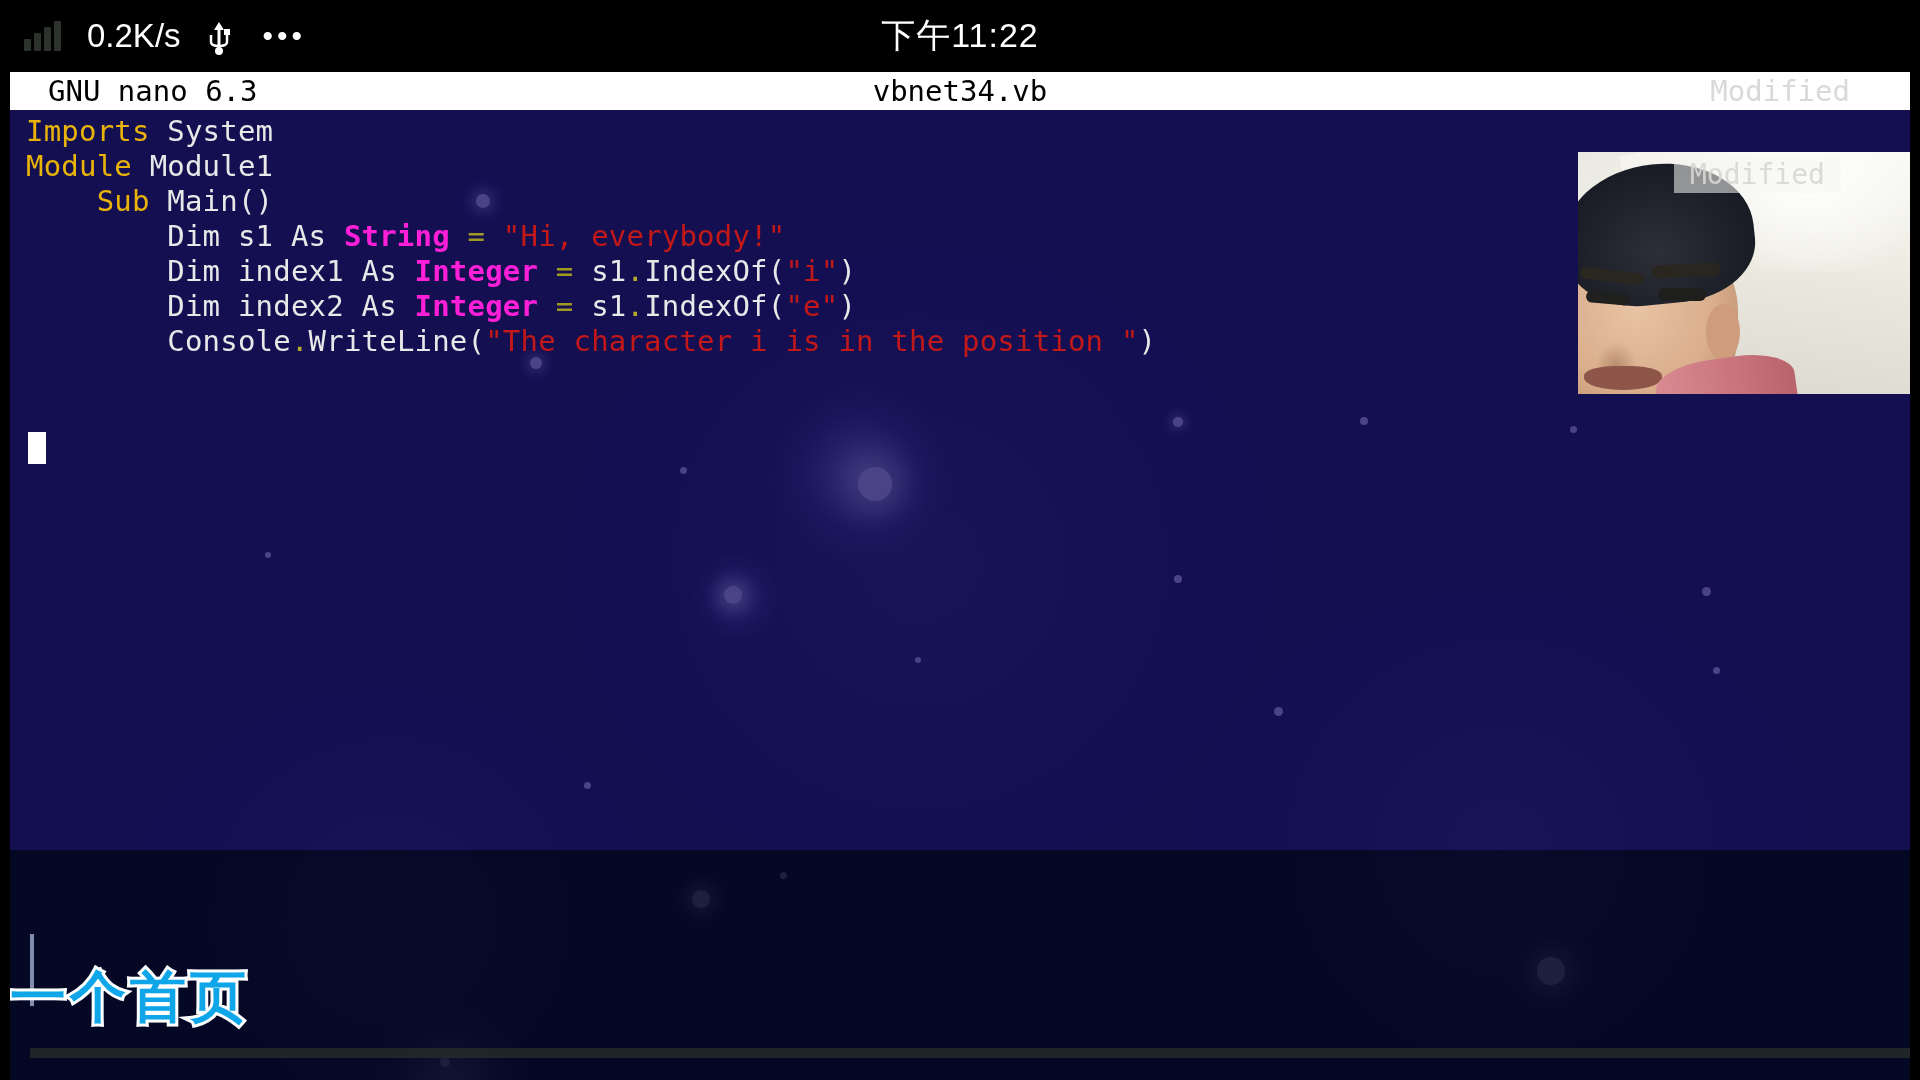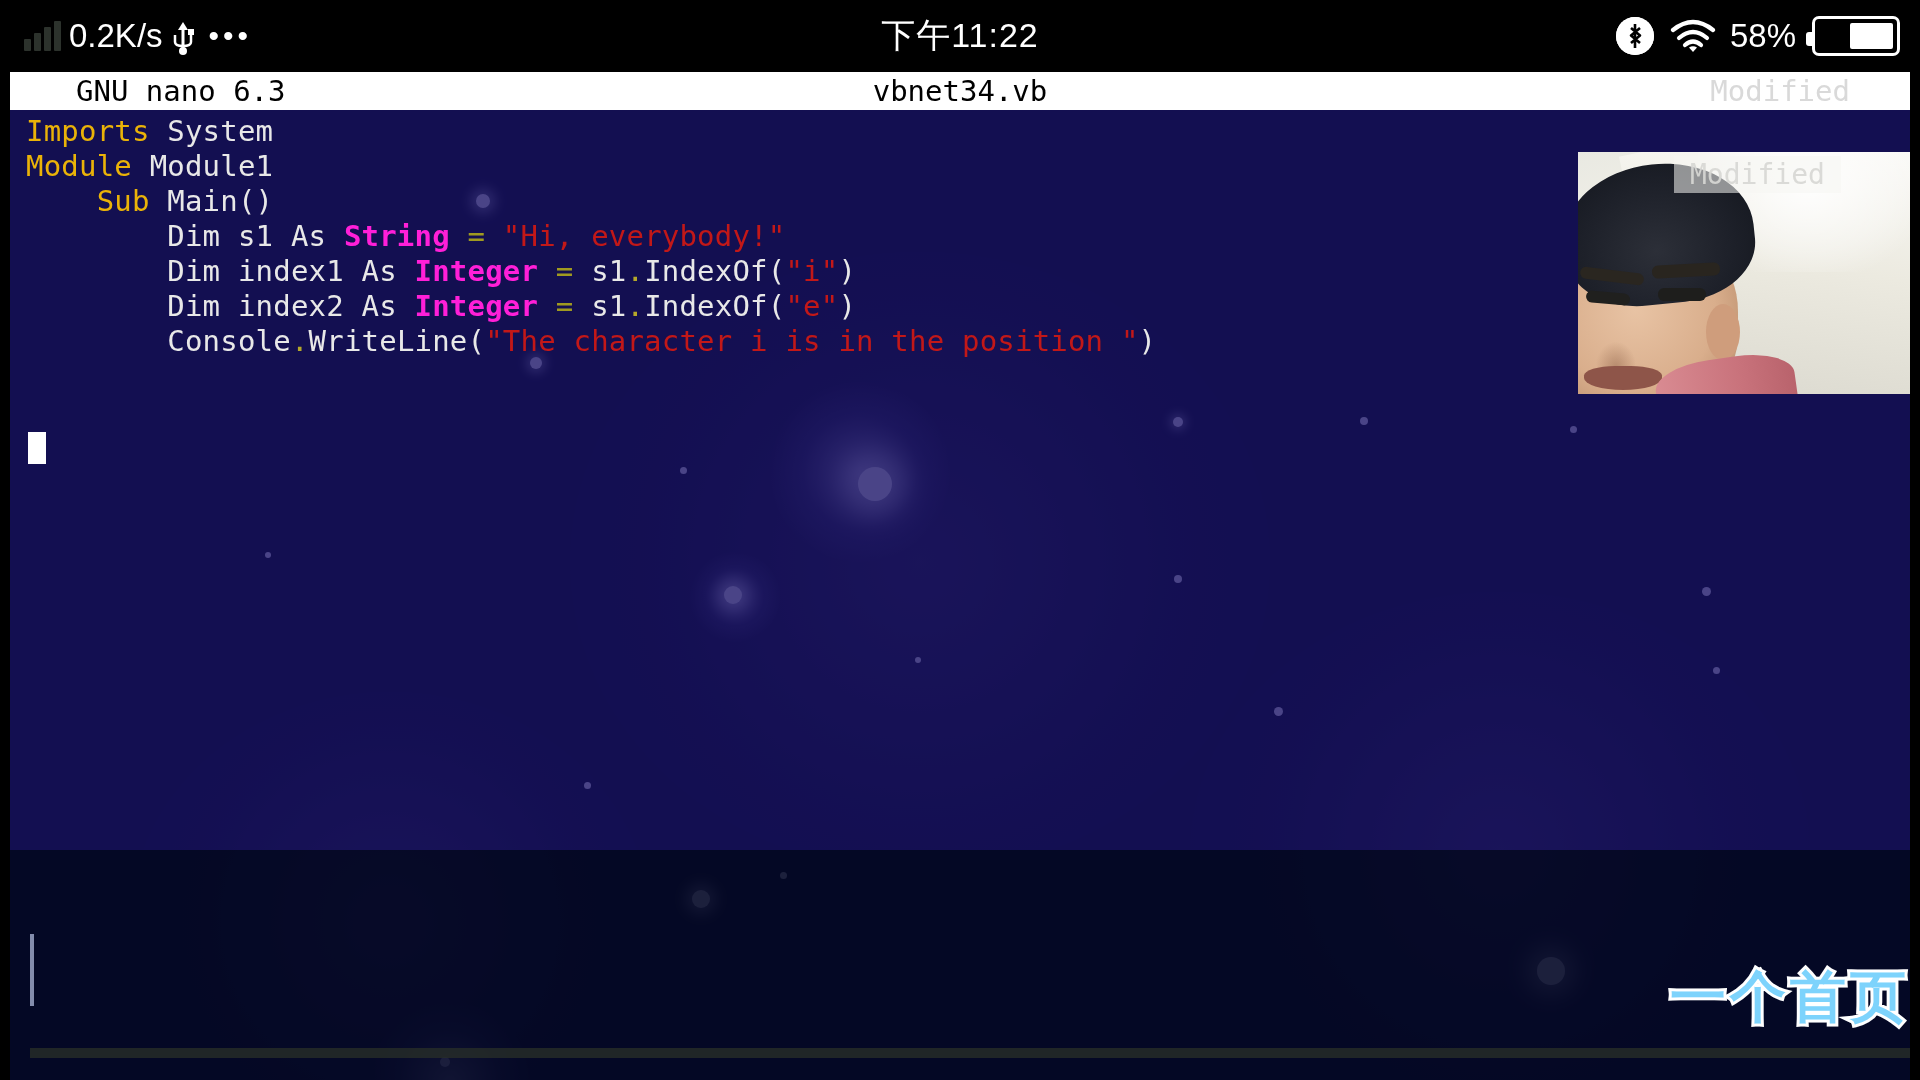--- a/index.html
+++ b/index.html
@@ -11,21 +11,21 @@
   }
   #screen { position:relative; width:1920px; height:1080px; background:#000; }
 
   
   .statusbar {
     position:absolute; left:0; top:0; width:1920px; height:72px;
     background:#000; color:#fff;
     display:flex; align-items:center;
     font-family:"Liberation Sans", sans-serif;
   }
-  .sb-left { display:flex; align-items:center; gap:8px; padding-left:24px; }
+  .sb-left { display:flex; align-items:center; gap:26px; padding-left:24px; }
   .signal { display:flex; align-items:flex-end; gap:3px; height:30px; }
   .signal i { display:block; width:7px; background:#2c322c; border-radius:1px; }
   .signal i:nth-child(1){height:12px;}
   .signal i:nth-child(2){height:18px;}
   .signal i:nth-child(3){height:24px;}
   .signal i:nth-child(4){height:30px;}
   .net-speed { font-size:33px; letter-spacing:0px; color:#fff; }
   .usb-icon { width:24px; height:36px; position:relative; }
   .dots { letter-spacing:4px; font-size:30px; line-height:1; color:#fff; margin-left:6px;}
   .sb-center {
@@ -75,21 +75,21 @@
   
   .pane-top {
     position:absolute; left:0; top:0; width:100%; height:778px;
     background:rgba(22,16,92,0.72);
   }
   .nano-titlebar {
     position:absolute; left:0; top:0; width:100%; height:38px;
     background:#ffffff; color:#000;
     font-size:29px; line-height:38px; white-space:pre;
   }
-  .nano-version { position:absolute; left:38px; top:0;margin-left:28px; }
+  .nano-version { position:absolute; left:38px; top:0; }
   .nano-file { position:absolute; left:50%; transform:translateX(-50%); top:0;text-align:right; }
   .nano-modified { position:absolute; right:60px; top:0; color:#d9d9d9; }
 
   .code {
     position:absolute; left:16px; top:42px; right:0;
     font-size:29px; line-height:35px; white-space:pre;
     color:#e8e8e8; letter-spacing:0.2px;
   }
   .code .kw   { color:#eab308; }
   .code .type { color:#ff1fd8; font-weight:bold; }
@@ -108,24 +108,24 @@
   .caret-line {
     position:absolute; left:20px; top:84px; width:4px; height:72px;
     background:#9aa3c4; opacity:0.85;
   }
   .bottom-bar {
     position:absolute; left:20px; right:0; bottom:22px; height:10px;
     background:#2a3028; opacity:0.75;
   }
   .subtitle {
     position:absolute; left:0; right:0; top:888px;
-    text-align:right;
+    text-align:left;
     font-family:Liberation Serif, serif;
     font-size:56px; font-weight:bold; letter-spacing:4px;
-    color:#7dd3fc;
+    color:#0ea5e9;
     -webkit-text-stroke:6px #ffffff;
     paint-order:stroke fill;
     z-index:8;
   }
 
   
   .webcam {
     position:absolute; right:0px; top:80px; width:332px; height:242px;
     overflow:hidden; z-index:9;
     background:linear-gradient(160deg,#e9e9e2 0%,#f4f2ea 35%,#dcdcd2 70%,#cfcfc6 100%);
@@ -217,40 +217,20 @@
           <rect x="17" y="11" width="6" height="6" fill="#fff"></rect>
         </svg>
       </span>
       <span class="dots">•••</span>
     </div>
 
     <div class="sb-center">
       <span>下午11:22</span>
     </div>
 
-    <div class="sb-right">
-      <span class="bt-icon">
-        <svg width="38" height="38" viewBox="0 0 38 38">
-          <circle cx="19" cy="19" r="19" fill="#fff"></circle>
-          <path d="M15 11 L24 18.5 L15 26 M19 7 L19 31 M24 11 L15 18.5 L24 26" stroke="#000" stroke-width="2.6" fill="none" stroke-linejoin="round"></path>
-        </svg>
-      </span>
-      <span class="wifi-icon">
-        <svg width="46" height="36" viewBox="0 0 46 36">
-          <path d="M3 11 Q23 -5 43 11" stroke="#fff" stroke-width="4.2" fill="none" stroke-linecap="round"></path>
-          <path d="M9 19 Q23 7 37 19" stroke="#fff" stroke-width="4.2" fill="none" stroke-linecap="round"></path>
-          <path d="M15 26 Q23 19 31 26" stroke="#fff" stroke-width="4.2" fill="none" stroke-linecap="round"></path>
-          <path d="M23 33 L19 28.5 Q23 26 27 28.5 Z" fill="#fff"></path>
-        </svg>
-      </span>
-      <span class="battery-pct">58%</span>
-      <span class="battery">
-        <span class="fill"></span>
-      </span>
-    </div>
   </div>
 
   <div class="term-frame">
     <div class="term">
 
       <div class="starfield">
         <div class="nebula" style="left:560px;top:180px;width:700px;height:620px;"></div>
         <div class="nebula" style="left:1180px;top:520px;width:620px;height:520px;"></div>
         <div class="nebula" style="left:120px;top:620px;width:520px;height:460px;"></div>
         <div class="glow" style="left:760px;top:310px;width:180px;height:180px;"></div>

